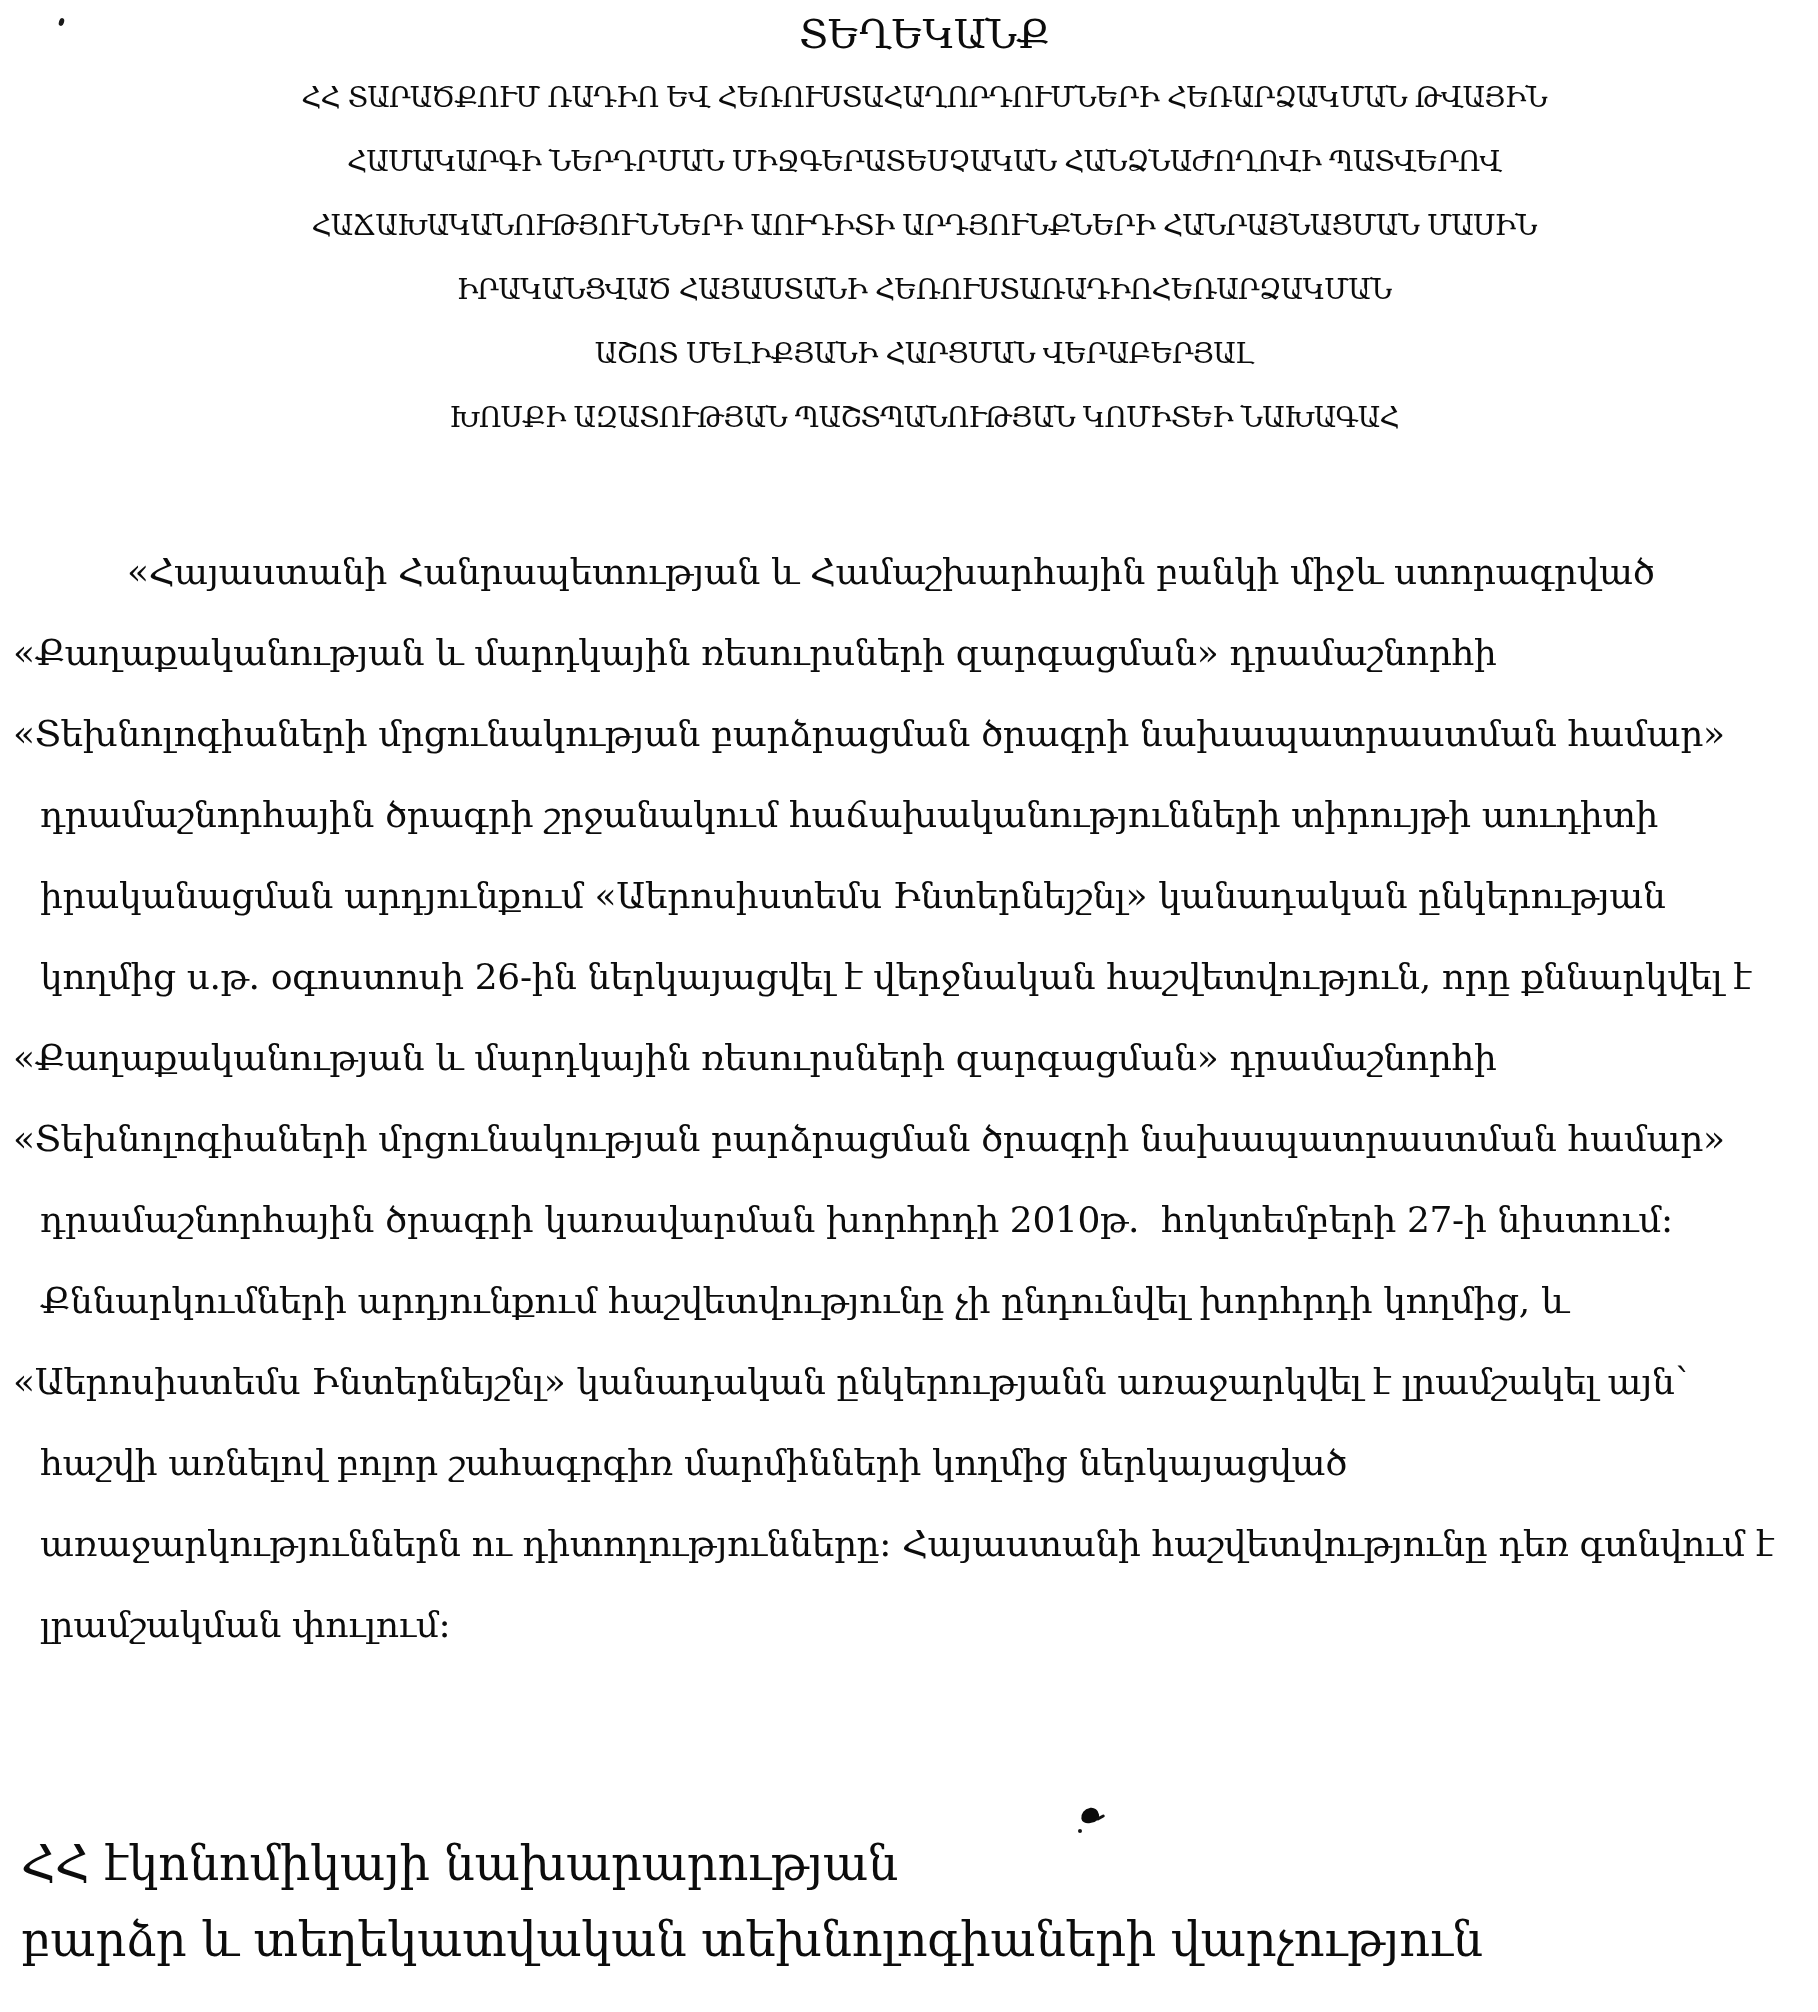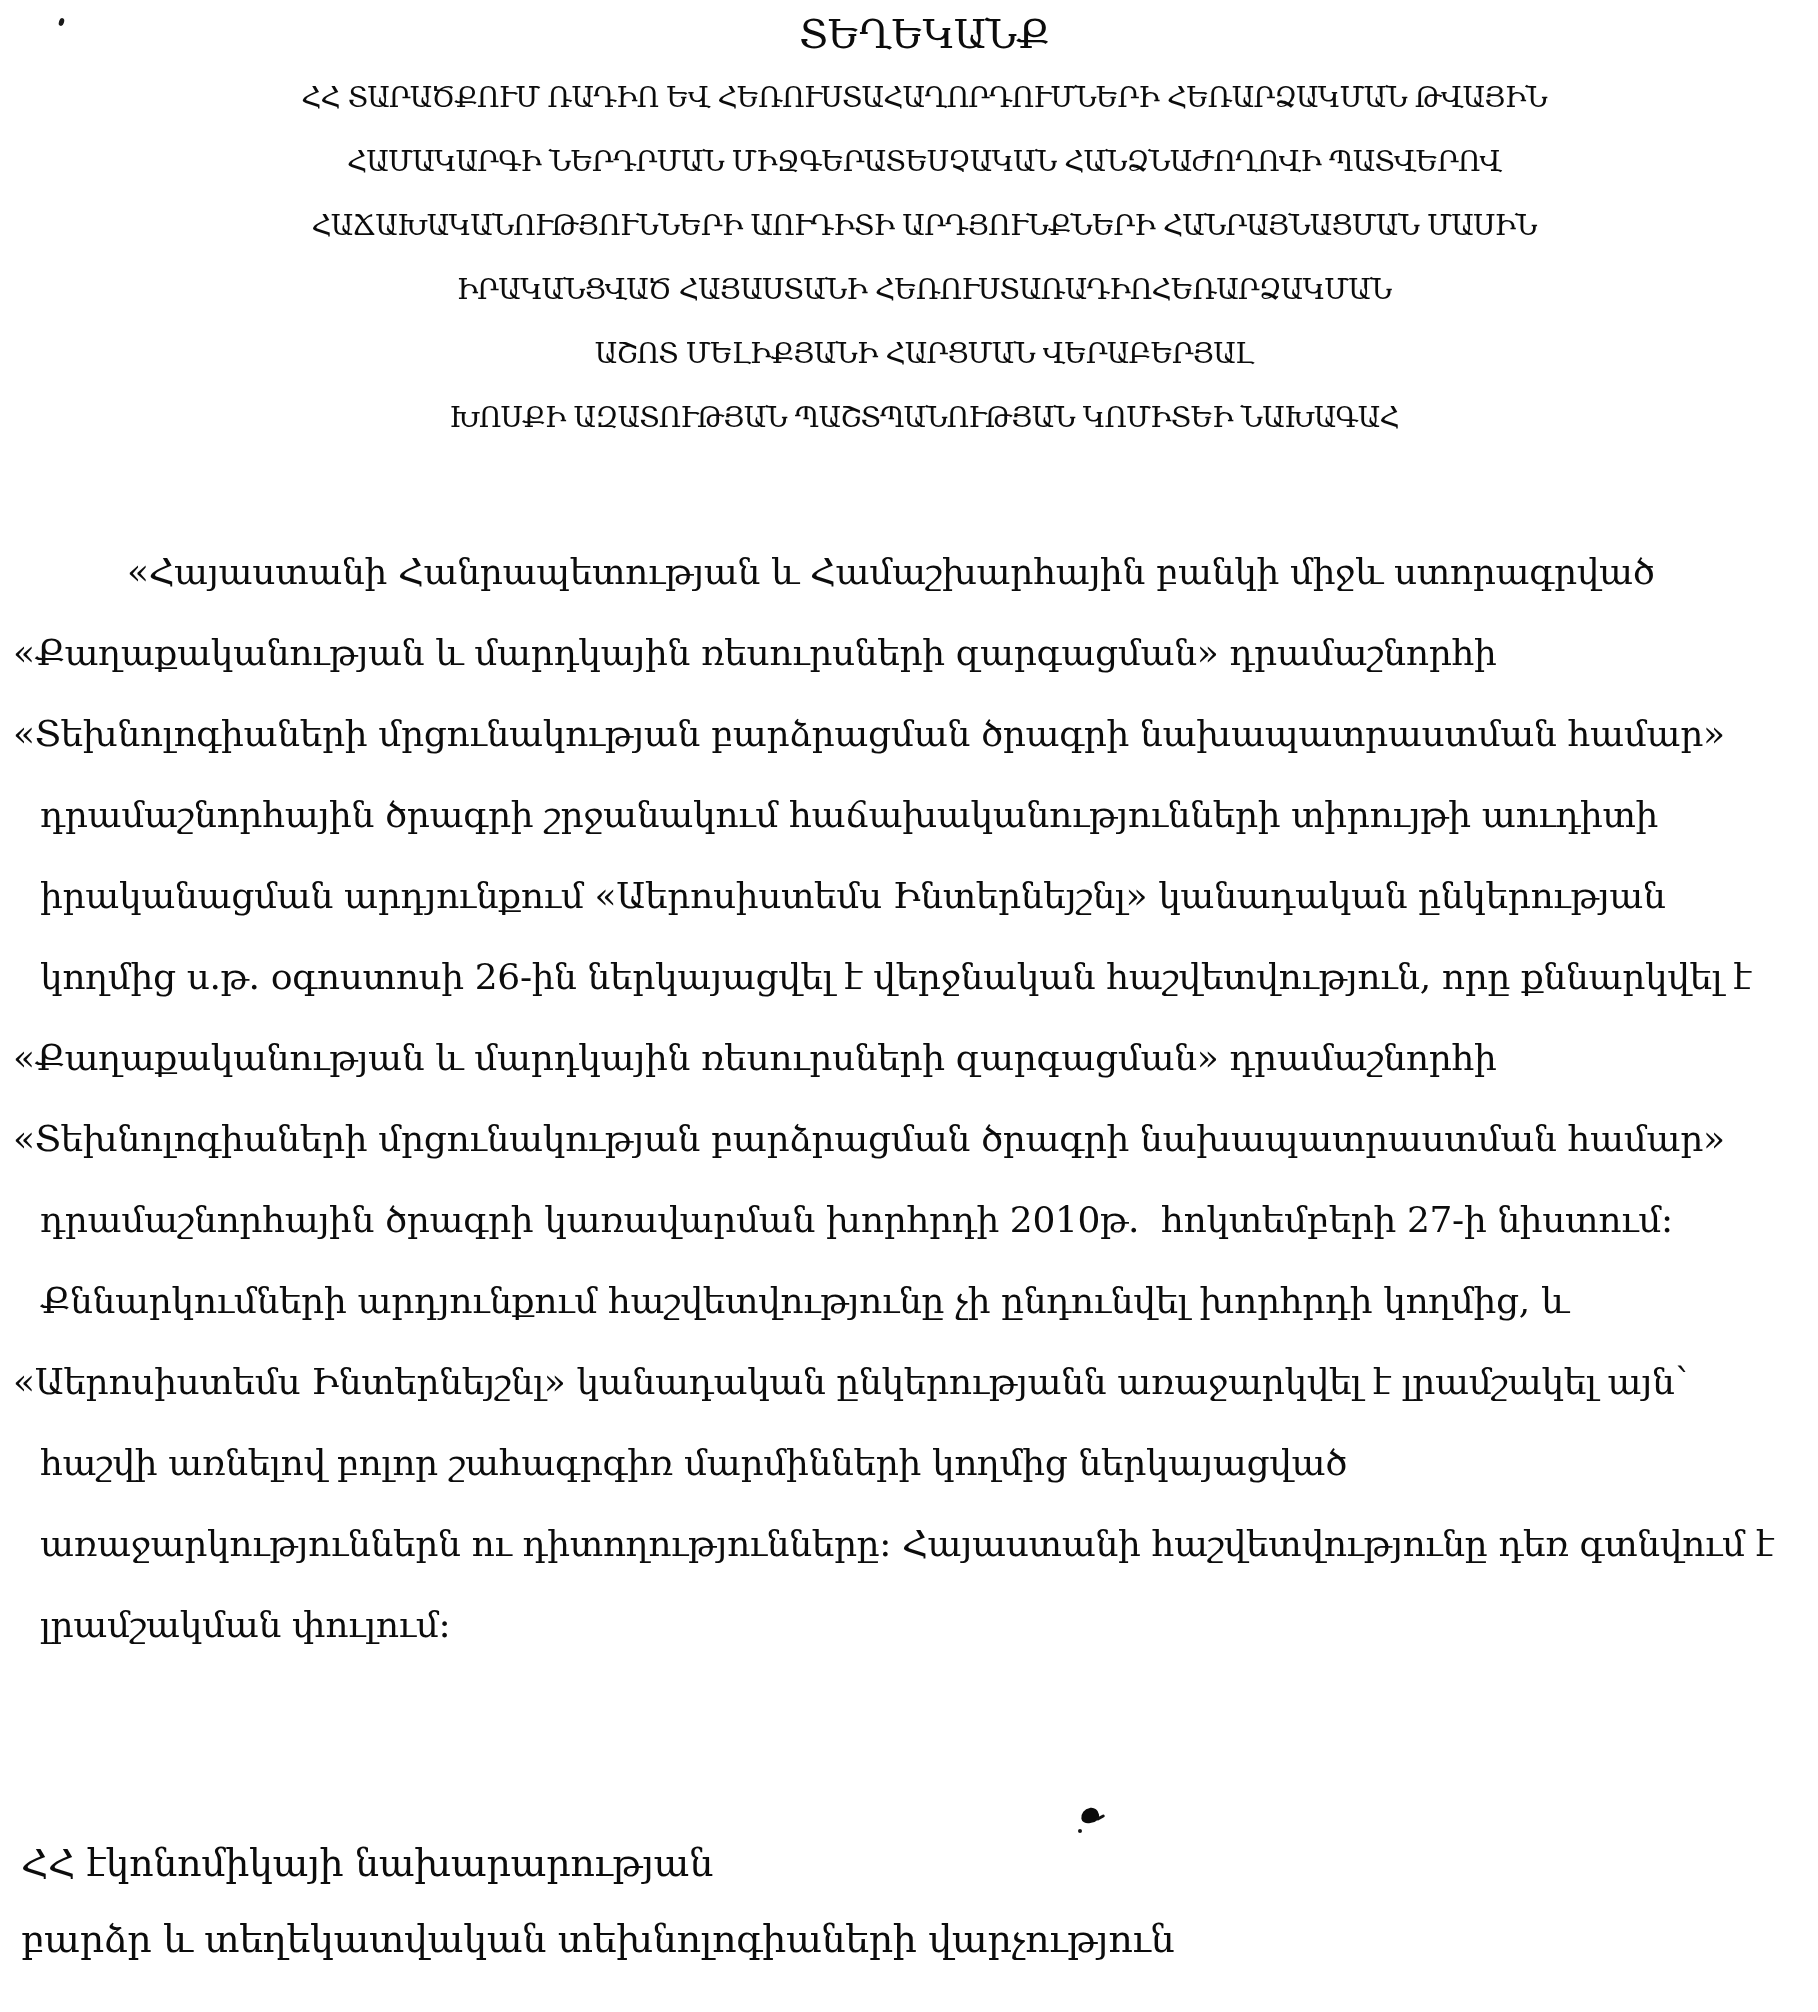--- a/index.html
+++ b/index.html
@@ -51,21 +51,21 @@
   .paragraph-line.indent { padding-left: 87px; }
   .paragraph-line.hang-quote { margin-left: -27px; }
   
   .footer-block {
     position: absolute;
     top: 1825px;
     left: 21px;
   }
   .footer-line {
     white-space: pre;
-    font-size: 38px;
+    font-size: 48px;
     line-height: 76px;
     letter-spacing: -0.4px;
   }
   
   .speck {
     position: absolute;
     background: #1a1a1a;
     border-radius: 50%;
   }
   .speck-topleft {

